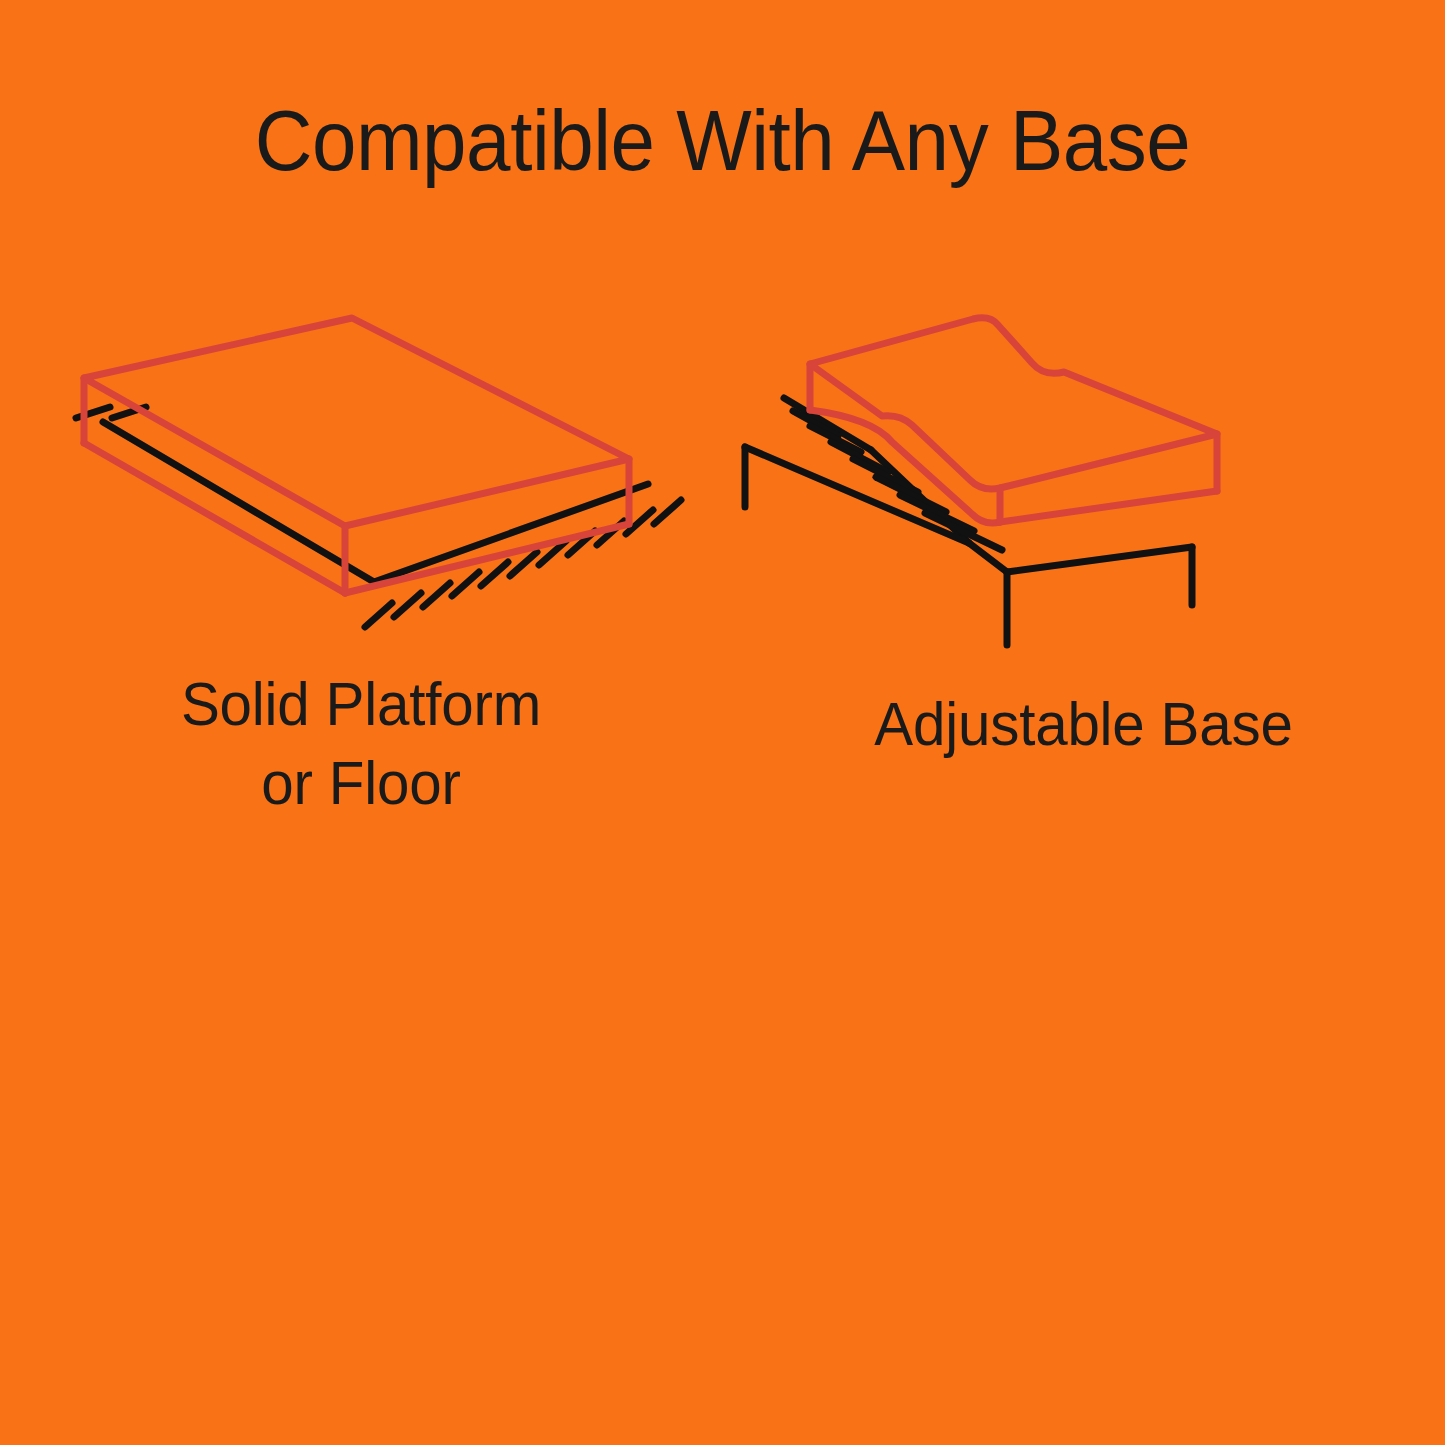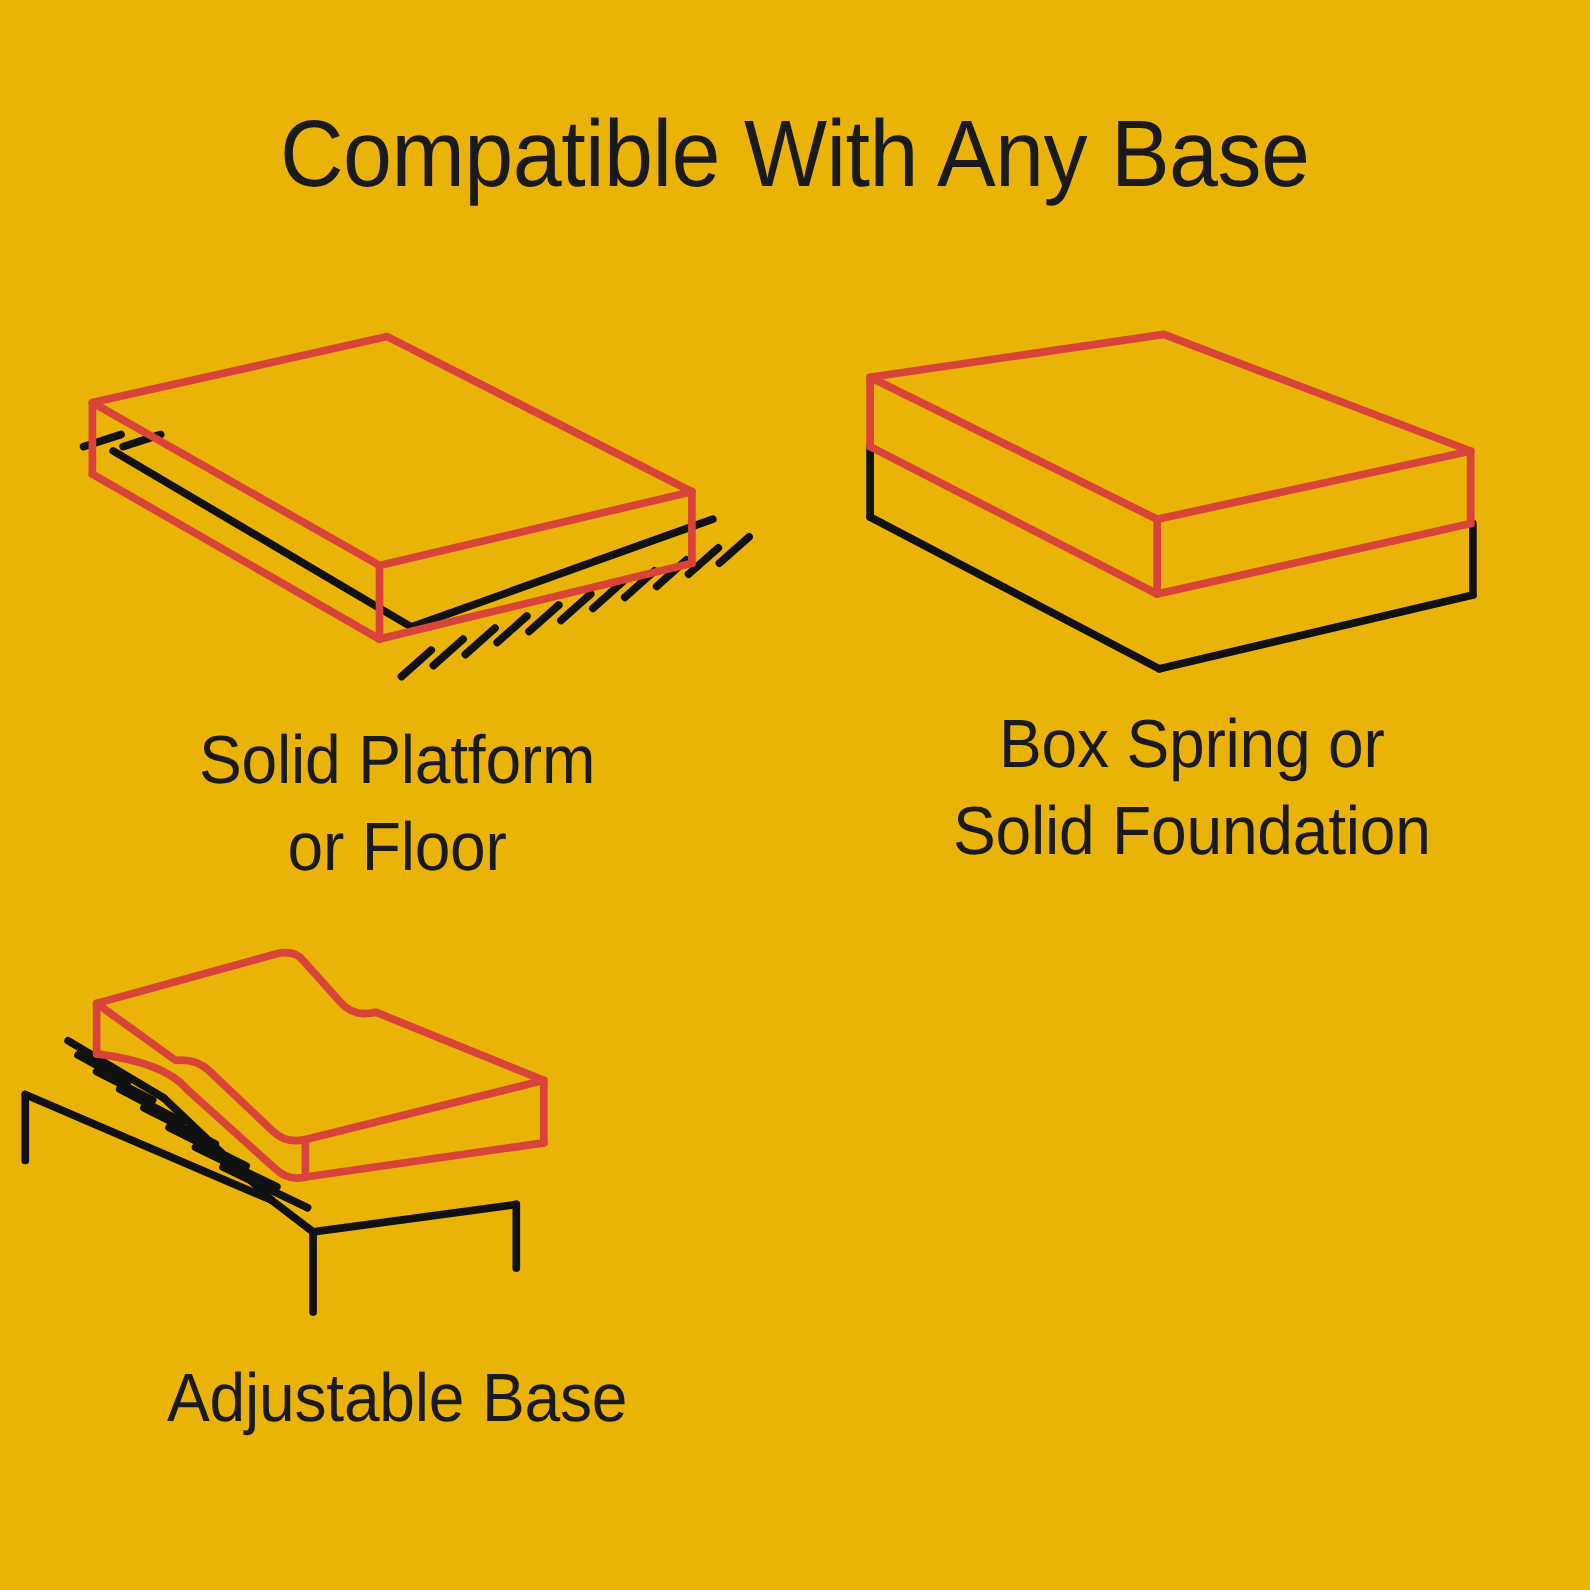--- a/index.html
+++ b/index.html
@@ -11,41 +11,41 @@
     width: 1445px;
     height: 1445px;
     font-family: "Liberation Sans", sans-serif;
     color: #1a1a1a;
     overflow: hidden;
   }
   .page {
     position: relative;
     width: 1445px;
     height: 1445px;
-    background: #eab308;
+    background: #f97316;
     box-sizing: border-box;
   }
   .title {
     position: absolute;
     top: 96px;
     left: 0;
     width: 1445px;
     text-align: center;
     font-size: 86px;
     line-height: 1.04;
     font-weight: 400;
     letter-spacing: -0.5px;
     color: #1a1a1a;
     transform: scaleX(0.93);
     transform-origin: center top;
     white-space: nowrap;
   }
   .grid {
     position: absolute;
-    top: 288px;
+    top: 300px;
     left: 0;
     width: 1305px;
     height: 1120px;
     display: grid;
     grid-template-columns: 722px 723px;
     grid-template-rows: 560px 560px;
   }
   .cell {
     position: relative;
     display: flex;
@@ -124,52 +124,20 @@
 
               <path d="M 345 226 L 345 293"></path>
             </g>
           </g>
         </svg>
       </div>
       <div class="caption">Solid Platform
 or Floor</div>
     </div>
 
-    <div class="cell cell-2">
-      <div class="art">
-        <svg viewBox="0 0 723 345" preserveAspectRatio="xMidYMid meet">
-          <g fill="none" stroke-linecap="round" stroke-linejoin="round">
-
-            <g stroke="#111111" stroke-width="7">
-              <path d="M 69 117 L 69 182"></path>
-              <path d="M 69 182 L 332 320"></path>
-              <path d="M 332 320 L 617 253"></path>
-              <path d="M 617 188 L 617 253"></path>
-            </g>
-
-            <g stroke="#d8443a" stroke-width="7">
-
-              <path d="M 69 55 L 336 16 L 615 122 L 330 184 Z"></path>
-
-              <path d="M 69 55 L 69 118"></path>
-
-              <path d="M 69 118 L 330 252"></path>
-
-              <path d="M 330 252 L 615 188"></path>
-
-              <path d="M 615 122 L 615 188"></path>
-
-              <path d="M 330 184 L 330 252"></path>
-            </g>
-          </g>
-        </svg>
-      </div>
-      <div class="caption">Box Spring or
-Solid Foundation</div>
-    </div>
 
 
     <div class="cell cell-4">
       <div class="art">
         <svg viewBox="0 0 723 370" preserveAspectRatio="xMidYMid meet">
           <g fill="none" stroke-linecap="round" stroke-linejoin="round">
 
             <g stroke="#111111" stroke-width="7">
 
               <path d="M 62 98 L 149 150"></path>

